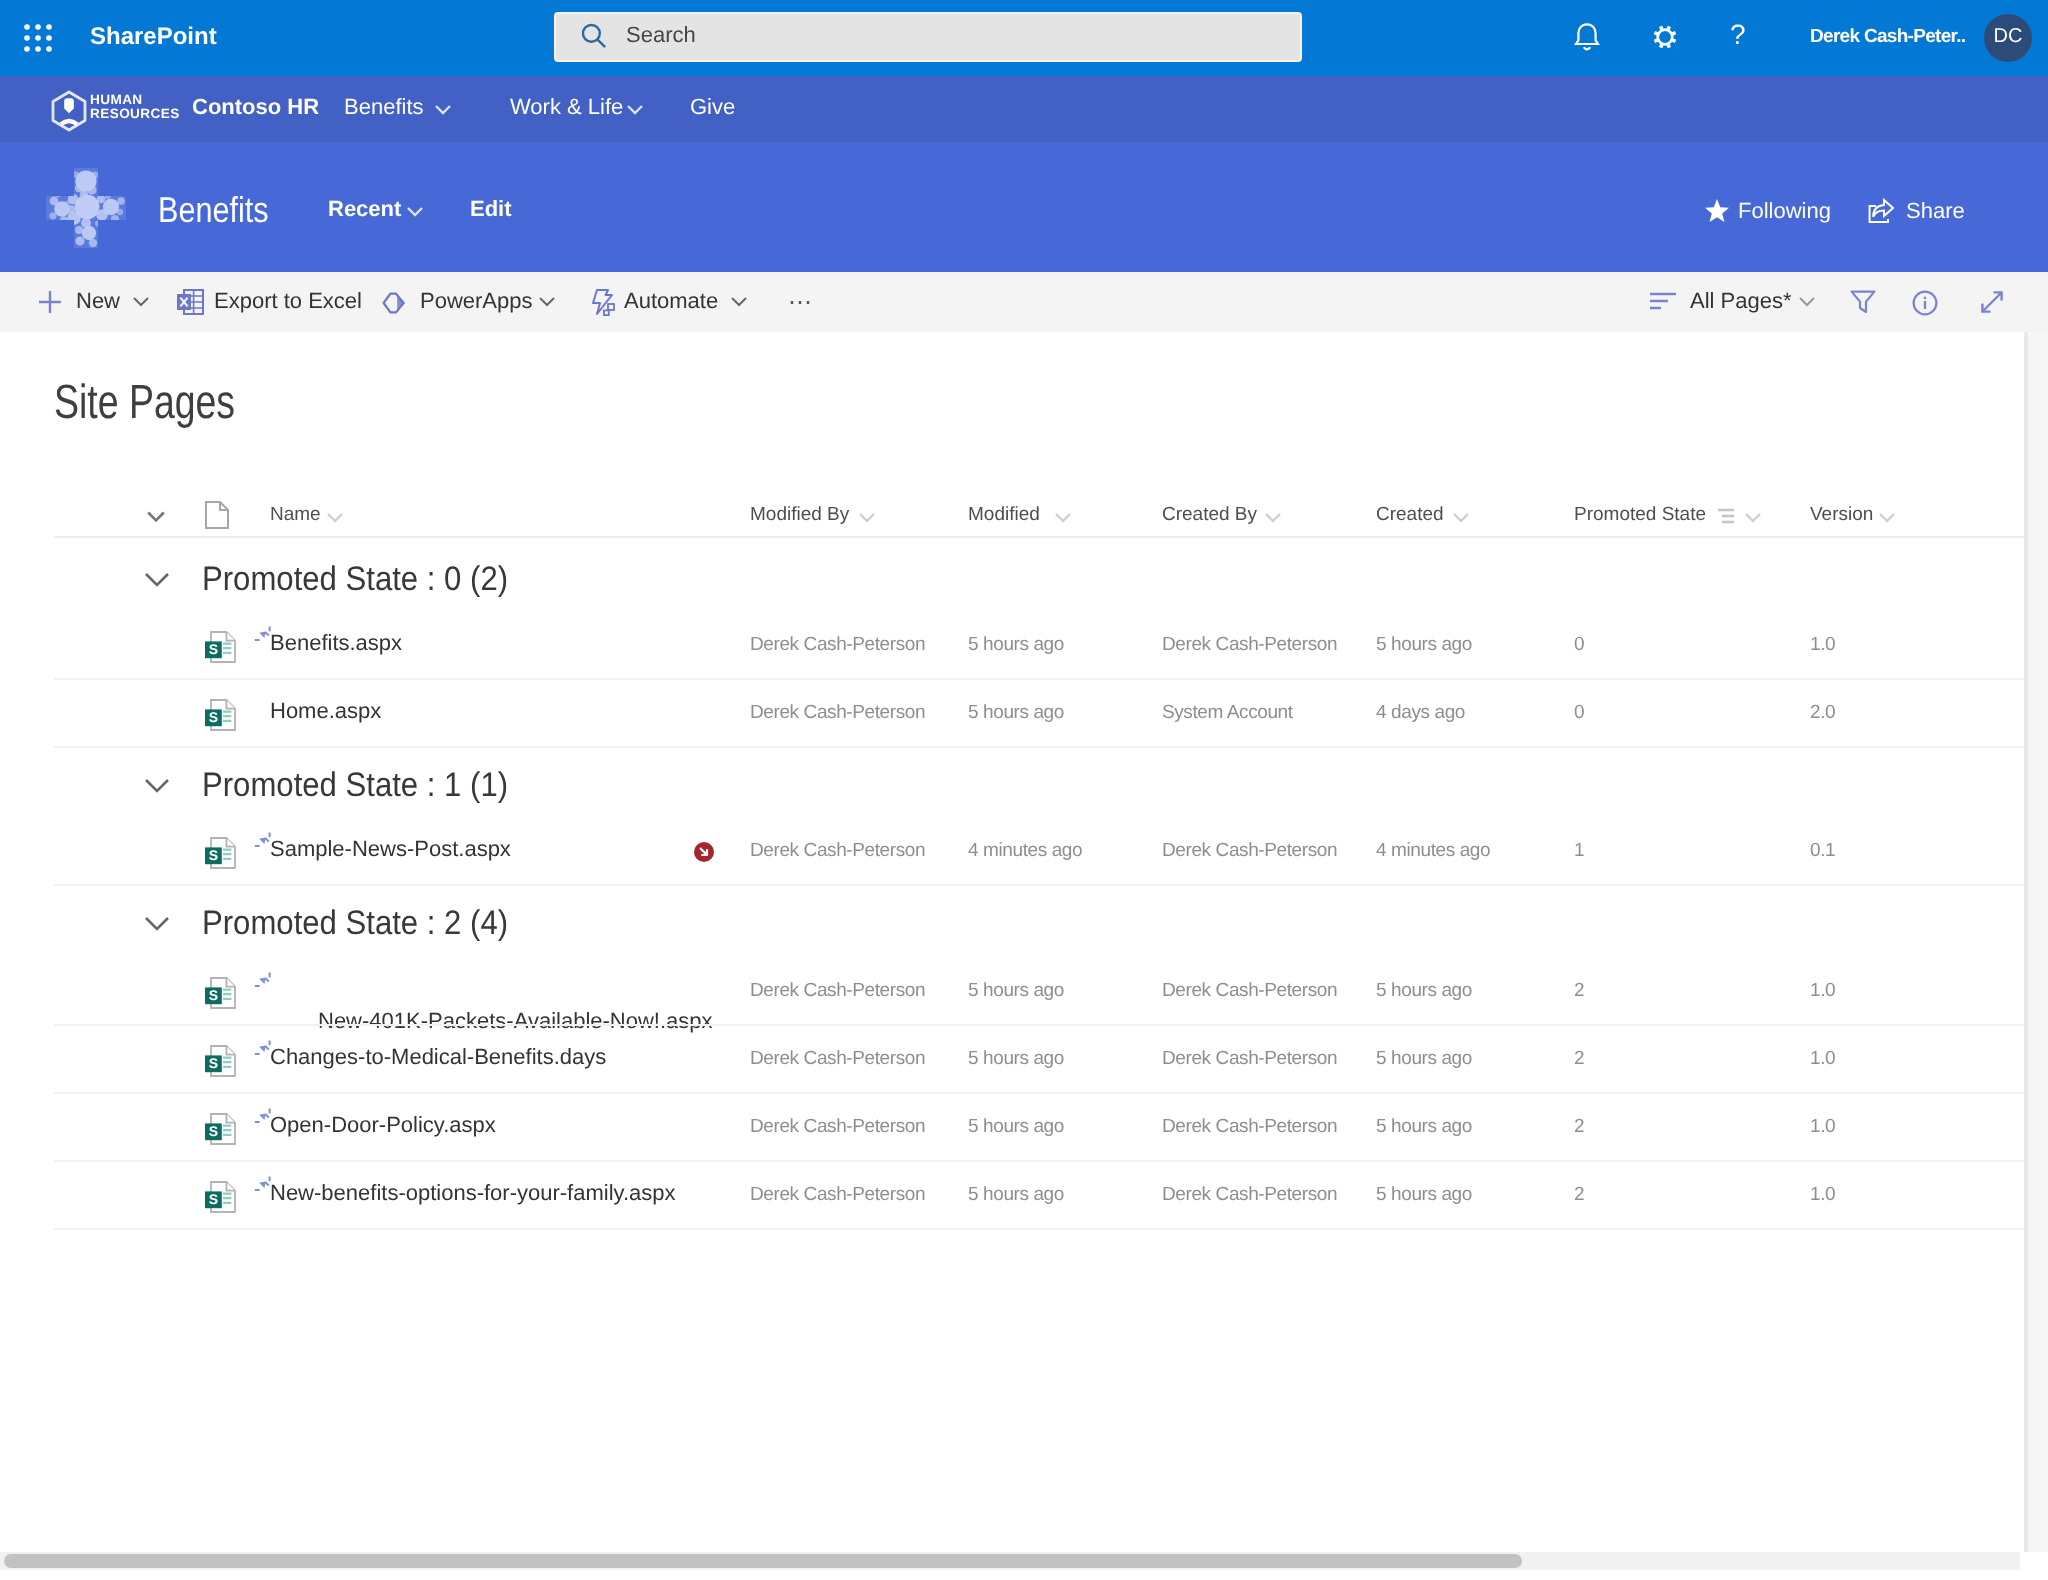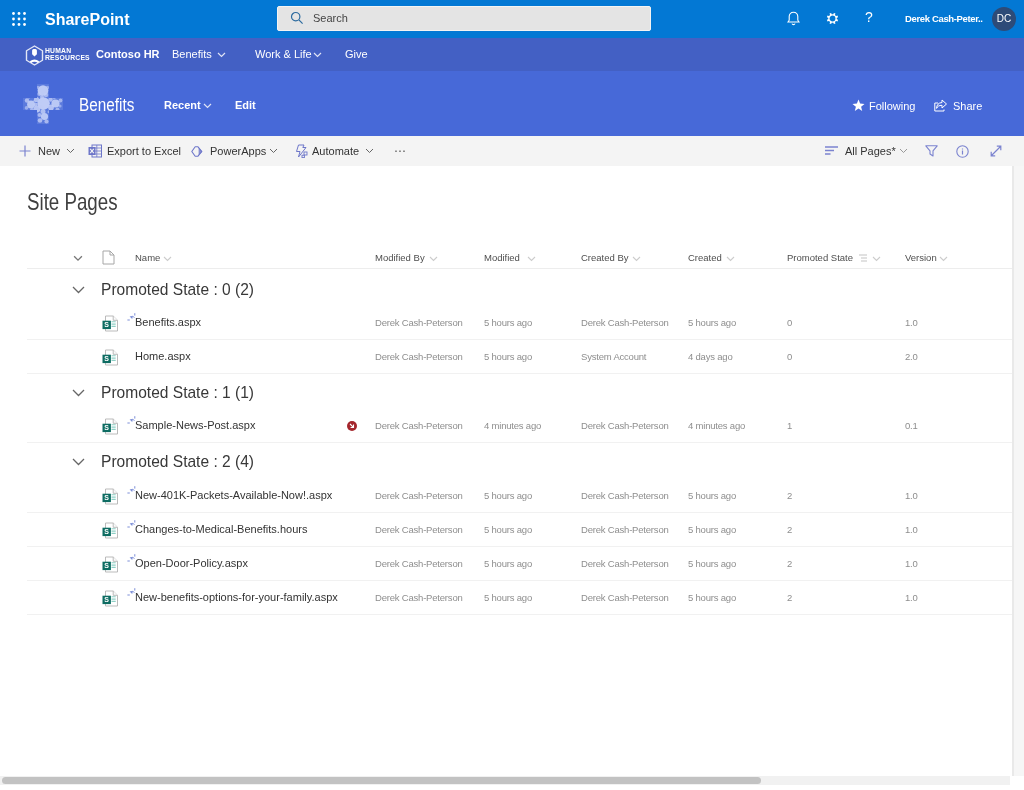--- a/index.html
+++ b/index.html
@@ -30,21 +30,21 @@
       <circle cx="8" cy="2.5" r="1.4"></circle>
       <circle cx="13.5" cy="2.5" r="1.4"></circle>
       <circle cx="2.5" cy="8" r="1.4"></circle>
       <circle cx="8" cy="8" r="1.4"></circle>
       <circle cx="13.5" cy="8" r="1.4"></circle>
       <circle cx="2.5" cy="13.5" r="1.4"></circle>
       <circle cx="8" cy="13.5" r="1.4"></circle>
       <circle cx="13.5" cy="13.5" r="1.4"></circle>
     </g>
   </svg>
-<span class="abs w" style="left:45px;top:11px;font-size:16px;font-weight:bold;">SharePoint</span>
+<span class="abs w" style="left:45px;top:11px;font-size:12px;font-weight:bold;">SharePoint</span>
 <div id="searchbox"></div>
 <svg class="abs" style="left:290px;top:11px" width="14" height="14" viewBox="0 0 14 14">
     <circle cx="5.7" cy="5.7" r="4.2" fill="none" stroke="#2b6a9e" stroke-width="1.2"></circle>
     <line x1="8.9" y1="8.9" x2="12.6" y2="12.6" stroke="#2b6a9e" stroke-width="1.2"></line>
   </svg>
 <span class="abs " style="left:313px;top:12px;font-size:11px;color:#454545;">Search</span>
 <svg class="abs" style="left:787px;top:11px" width="13" height="15" viewBox="0 0 13 15">
     <path d="M6.5 1.2 C3.8 1.2 2.2 3.2 2.2 5.6 L2.2 9.2 L1 11 L12 11 L10.8 9.2 L10.8 5.6 C10.8 3.2 9.2 1.2 6.5 1.2 Z" fill="none" stroke="#fff" stroke-width="1.1"></path>
     <path d="M5 12.6 a1.6 1.6 0 0 0 3 0" fill="none" stroke="#fff" stroke-width="1.1"></path>
   </svg>
@@ -300,41 +300,41 @@
     <path d="M11.2 1 V5.3 H15.5" fill="#fbfbfb" stroke="#b3b3b3" stroke-width="0.9"></path>
     <path d="M9.5 6.8 H13.7 M9.5 9.1 H13.7 M9.5 11.4 H13.7" stroke="#8ecfc5" stroke-width="1.1"></path>
     <rect x="0.5" y="5.7" width="8.4" height="8.4" fill="#0d6c62"></rect>
     <text x="4.7" y="12.2" font-size="7" font-weight="bold" fill="#fff" text-anchor="middle" font-family="Liberation Sans">S</text>
   </svg>
 <svg class="abs" style="left:127px;top:486px" width="9" height="8" viewBox="0 0 9 8">
     <path d="M7.8 0.2 V2.6 M0.4 7 H2.8" fill="none" stroke="#7d8fd8" stroke-width="1"></path>
     <path d="M2.6 3.4 L5.2 6 L5.9 2.7 Z" fill="#7d8fd8"></path>
     <path d="M5.6 3 L7.4 4.8" stroke="#7d8fd8" stroke-width="1"></path>
   </svg>
-<span class="name" style="top:488px;">New-401K-Packets-Available-Now!.aspx</span>
+<span class="name" style="top:504px;margin-left:24px;">New-401K-Packets-Available-Now!.aspx</span>
 <span class="m" style="left:375px;top:489px;">Derek Cash-Peterson</span>
 <span class="m" style="left:484px;top:489px;">5 hours ago</span>
 <span class="m" style="left:581px;top:489px;">Derek Cash-Peterson</span>
 <span class="m" style="left:688px;top:489px;">5 hours ago</span>
 <span class="m" style="left:787px;top:489px;">2</span>
 <span class="m" style="left:905px;top:489px;">1.0</span>
 <div class="sep" style="top:512px;"></div>
 <svg class="abs" style="left:102px;top:522px" width="16" height="17" viewBox="0 0 16 17">
     <path d="M3.5 1 H11.2 L15.5 5.3 V16 H3.5 Z" fill="#fff" stroke="#b3b3b3" stroke-width="0.9"></path>
     <path d="M11.2 1 V5.3 H15.5" fill="#fbfbfb" stroke="#b3b3b3" stroke-width="0.9"></path>
     <path d="M9.5 6.8 H13.7 M9.5 9.1 H13.7 M9.5 11.4 H13.7" stroke="#8ecfc5" stroke-width="1.1"></path>
     <rect x="0.5" y="5.7" width="8.4" height="8.4" fill="#0d6c62"></rect>
     <text x="4.7" y="12.2" font-size="7" font-weight="bold" fill="#fff" text-anchor="middle" font-family="Liberation Sans">S</text>
   </svg>
 <svg class="abs" style="left:127px;top:520px" width="9" height="8" viewBox="0 0 9 8">
     <path d="M7.8 0.2 V2.6 M0.4 7 H2.8" fill="none" stroke="#7d8fd8" stroke-width="1"></path>
     <path d="M2.6 3.4 L5.2 6 L5.9 2.7 Z" fill="#7d8fd8"></path>
     <path d="M5.6 3 L7.4 4.8" stroke="#7d8fd8" stroke-width="1"></path>
   </svg>
-<span class="name" style="top:522px;">Changes-to-Medical-Benefits.hours</span>
+<span class="name" style="top:522px;">Changes-to-Medical-Benefits.days</span>
 <span class="m" style="left:375px;top:523px;">Derek Cash-Peterson</span>
 <span class="m" style="left:484px;top:523px;">5 hours ago</span>
 <span class="m" style="left:581px;top:523px;">Derek Cash-Peterson</span>
 <span class="m" style="left:688px;top:523px;">5 hours ago</span>
 <span class="m" style="left:787px;top:523px;">2</span>
 <span class="m" style="left:905px;top:523px;">1.0</span>
 <div class="sep" style="top:546px;"></div>
 <svg class="abs" style="left:102px;top:556px" width="16" height="17" viewBox="0 0 16 17">
     <path d="M3.5 1 H11.2 L15.5 5.3 V16 H3.5 Z" fill="#fff" stroke="#b3b3b3" stroke-width="0.9"></path>
     <path d="M11.2 1 V5.3 H15.5" fill="#fbfbfb" stroke="#b3b3b3" stroke-width="0.9"></path>

